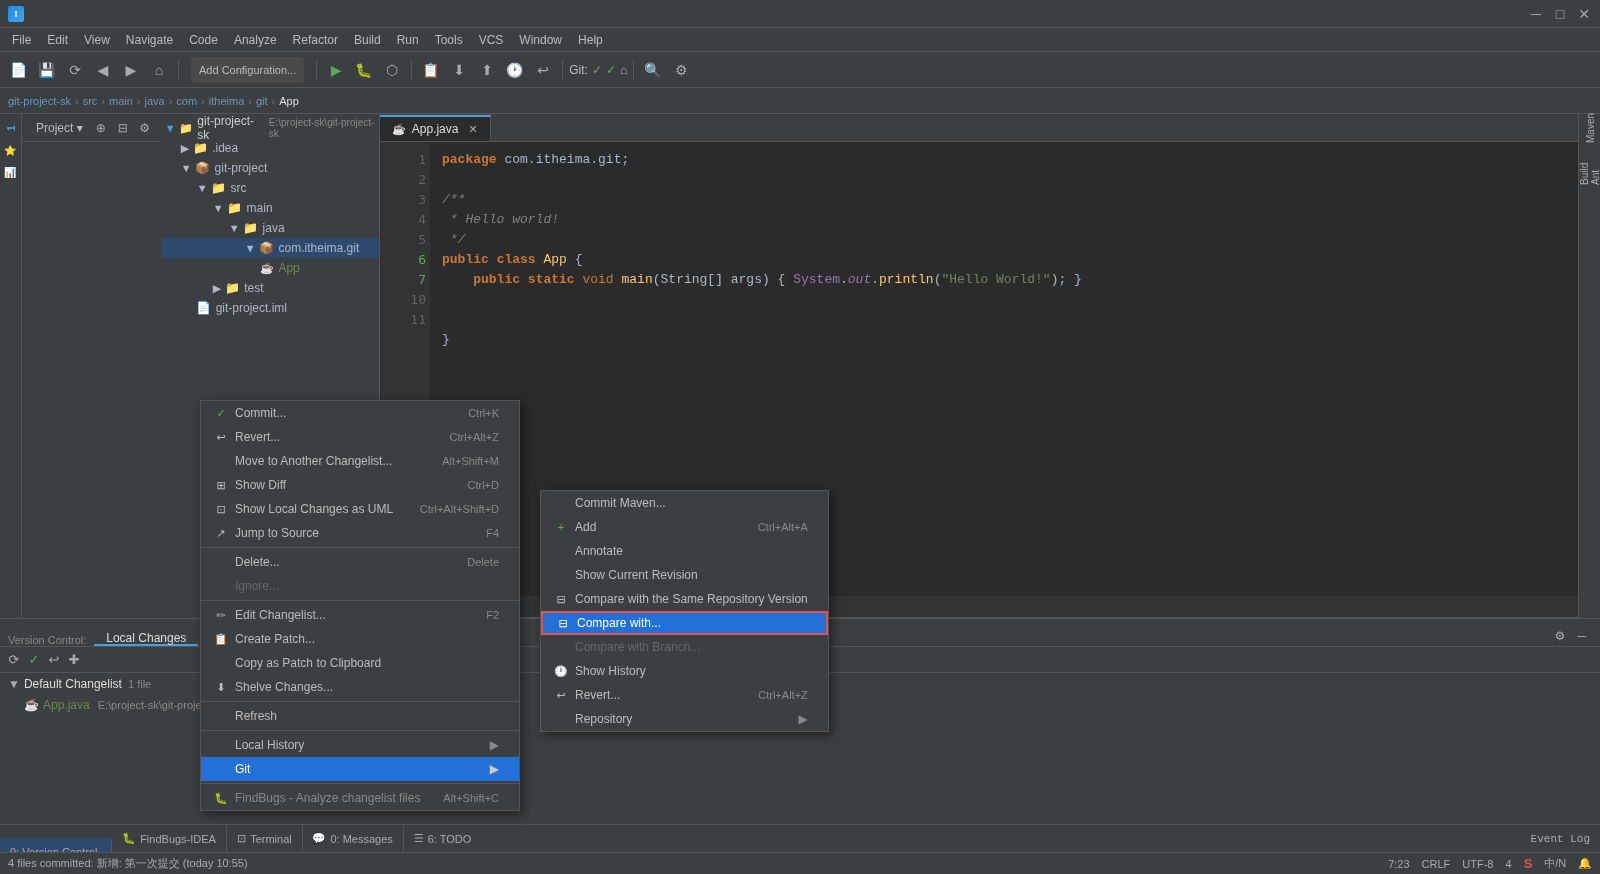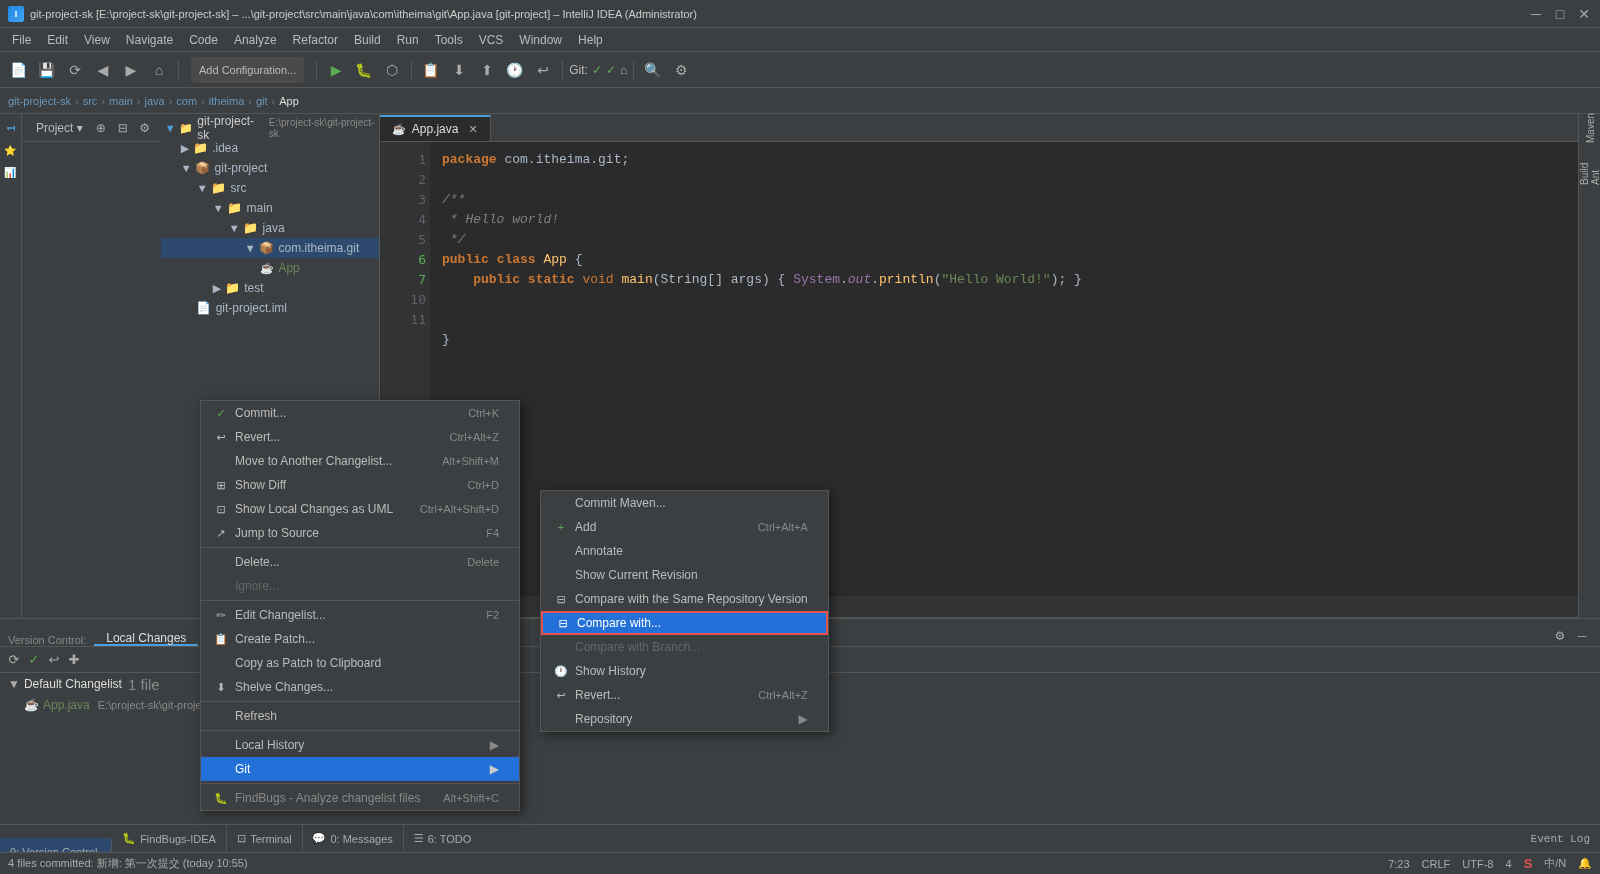--- a/index.html
+++ b/index.html
@@ -102,21 +102,20 @@
     #ver-ctrl-panel { display: flex; flex-direction: column; flex: 1; }
     
     .bottom-toolbar { display: flex; align-items: center; padding: 2px 4px; height: 26px; border-bottom: 1px solid #555; }
     .bottom-toolbar-btn { width: 20px; height: 20px; display: flex; align-items: center; justify-content: center; cursor: pointer; color: #aaa; font-size: 13px; }
   </style>
 </head>
 <body>
 
 <div id="title-bar">
   <span class="title-icon" style="background: linear-gradient(135deg, #1e88e5, #42a5f5); font-size: 9px; color: white; display:flex; align-items:center; justify-content:center; font-weight:bold;">I</span>
-  <span style="font-size:11px; color:#ccc;">git-project-sk [E:\project-sk\git-project-sk] – ...\git-project\src\main\java\com\itheima\git\App.java [git-project] – IntelliJ IDEA (Administrator)</span>
   <div class="window-controls">
     <div class="win-btn">─</div>
     <div class="win-btn">□</div>
     <div class="win-btn">✕</div>
   </div>
 </div>
 
 <div id="menu-bar">
   <div class="menu-item">File</div>
   <div class="menu-item">Edit</div>
@@ -319,21 +318,21 @@
   <div id="ver-ctrl-panel">
     <div class="bottom-toolbar">
       <div class="bottom-toolbar-btn">⟳</div>
       <div class="bottom-toolbar-btn" style="color:#5caa54;">✓</div>
       <div class="bottom-toolbar-btn">↩</div>
       <div class="bottom-toolbar-btn">✚</div>
     </div>
     <div class="changelist-header">
       <span style="color:#aaa; margin-right:4px;">▼</span>
       <span style="color:#ddd;">Default Changelist</span>
-      <span style="color:#888; margin-left:6px; font-size:15px;">1 file</span>
+      <span style="color:#888; margin-left:6px; font-size:11px;">1 file</span>
     </div>
     <div class="changelist-file">
       <span style="color:#6a8759; margin-right:4px;">☕</span>
       <span style="color:#6a8759;">App.java</span>
       <span style="color:#888; margin-left:8px; font-size:11px;">E:\project-sk\git-project-sk\git-project\src\main\java\com\itheima\git</span>
     </div>
   </div>
 </div>
 
 <div id="context-menu">

